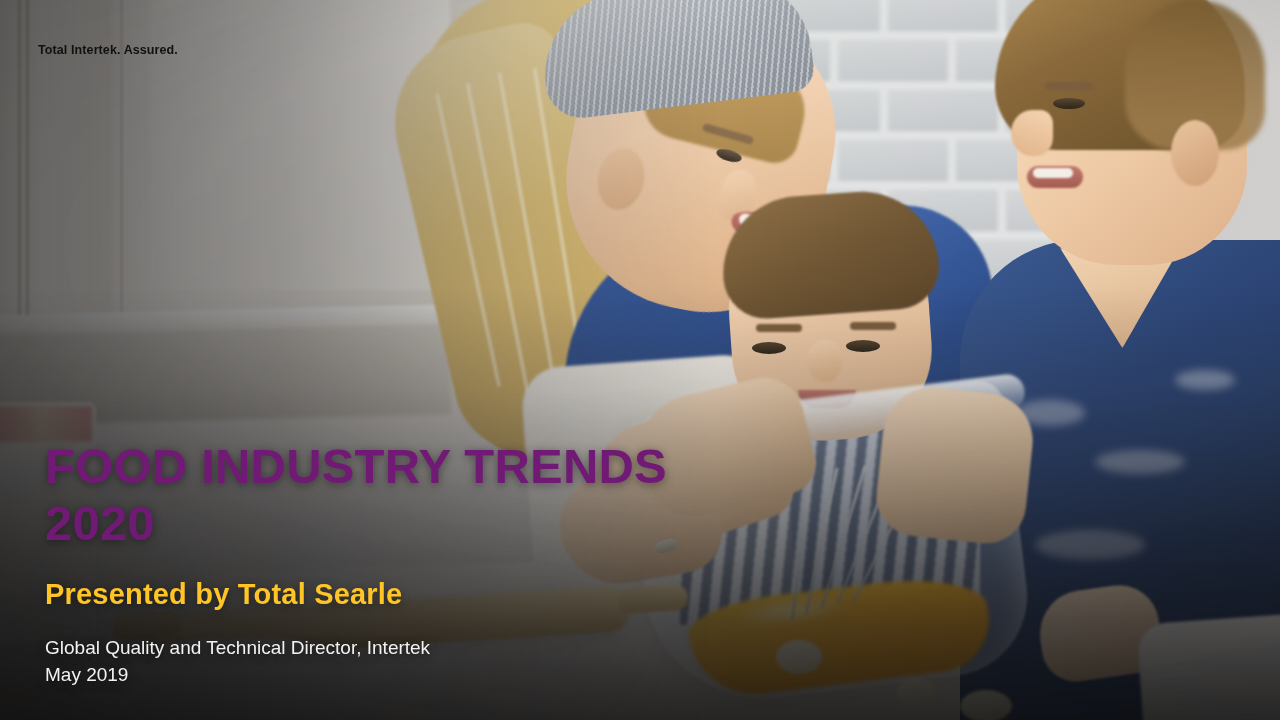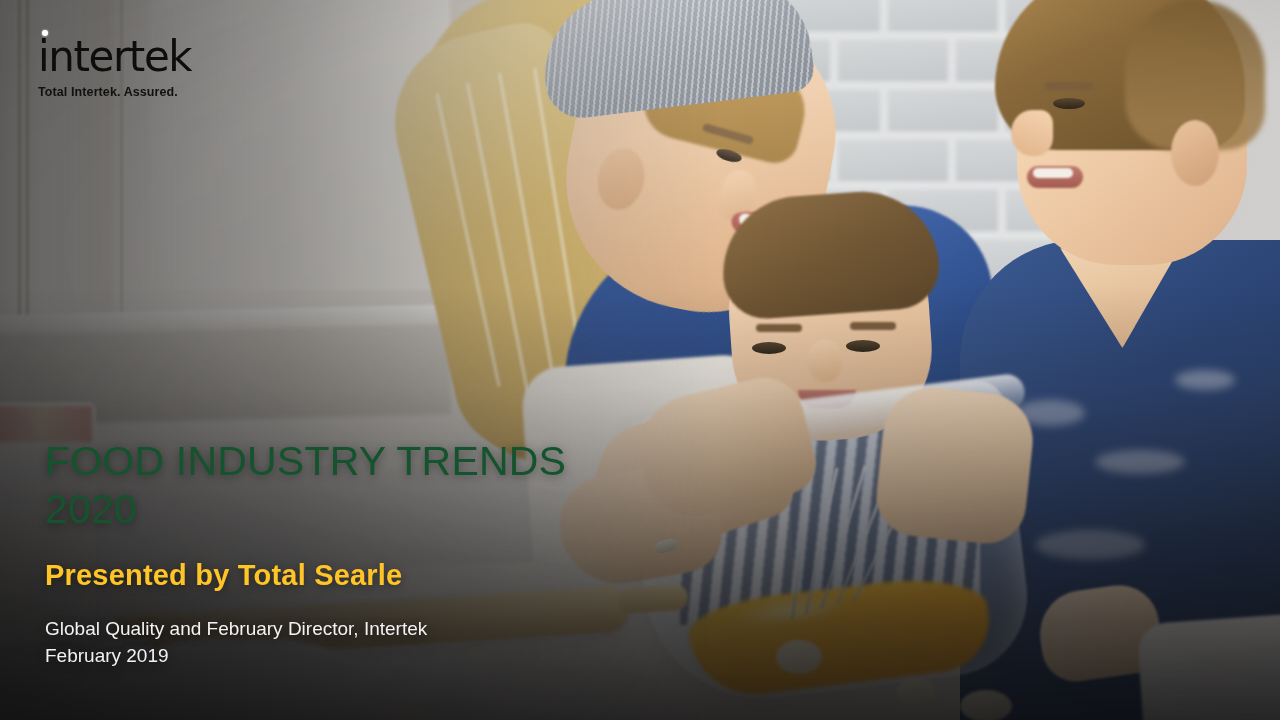--- a/index.html
+++ b/index.html
@@ -452,23 +452,23 @@
     color:#111111;
   }
 
   
   .text-block{
     position:absolute; left:45px; top:438px; z-index:30;
     width:640px;
   }
   .title{
     font-family:"Liberation Sans", sans-serif;
-    font-size:41px; font-weight:400;
+    font-size:49px; font-weight:700;
     line-height:1.16;
-    color:#14532d;
+    color:#701a75;
     letter-spacing:.2px;
     text-shadow:0 2px 10px rgba(0,0,0,.45);
     white-space:pre-line;
   }
   .presenter{
     margin-top:26px;
     font-family:"Liberation Sans", sans-serif;
     font-size:29px; font-weight:700;
     color:#ffc425;
     letter-spacing:.2px;
@@ -609,30 +609,26 @@
     <div class="dough-ball" style="left:776px; top:640px; width:46px; height:34px;"></div>
     <div class="dough-ball" style="left:896px; top:678px; width:40px; height:30px;"></div>
     <div class="dough-ball" style="left:960px; top:690px; width:52px; height:32px;"></div>
 
     <div class="overlay-bl"></div>
     <div class="overlay-left"></div>
     <div class="overlay-vig"></div>
   </div>
 
   <div class="logo">
-    <div class="logo-mark">
-      <span class="logo-dot"></span>
-      <span>intertek</span>
-    </div>
     <div class="logo-tag">Total Intertek. Assured.</div>
   </div>
 
   <div class="text-block">
     <div class="title">FOOD INDUSTRY TRENDS
 2020</div>
     <div class="presenter">Presented by Total Searle</div>
     <div class="meta">
-      <div>Global Quality and February Director, Intertek</div>
-      <div>February 2019</div>
+      <div>Global Quality and Technical Director, Intertek</div>
+      <div>May 2019</div>
     </div>
   </div>
 
 </div>
 
 </body></html>

